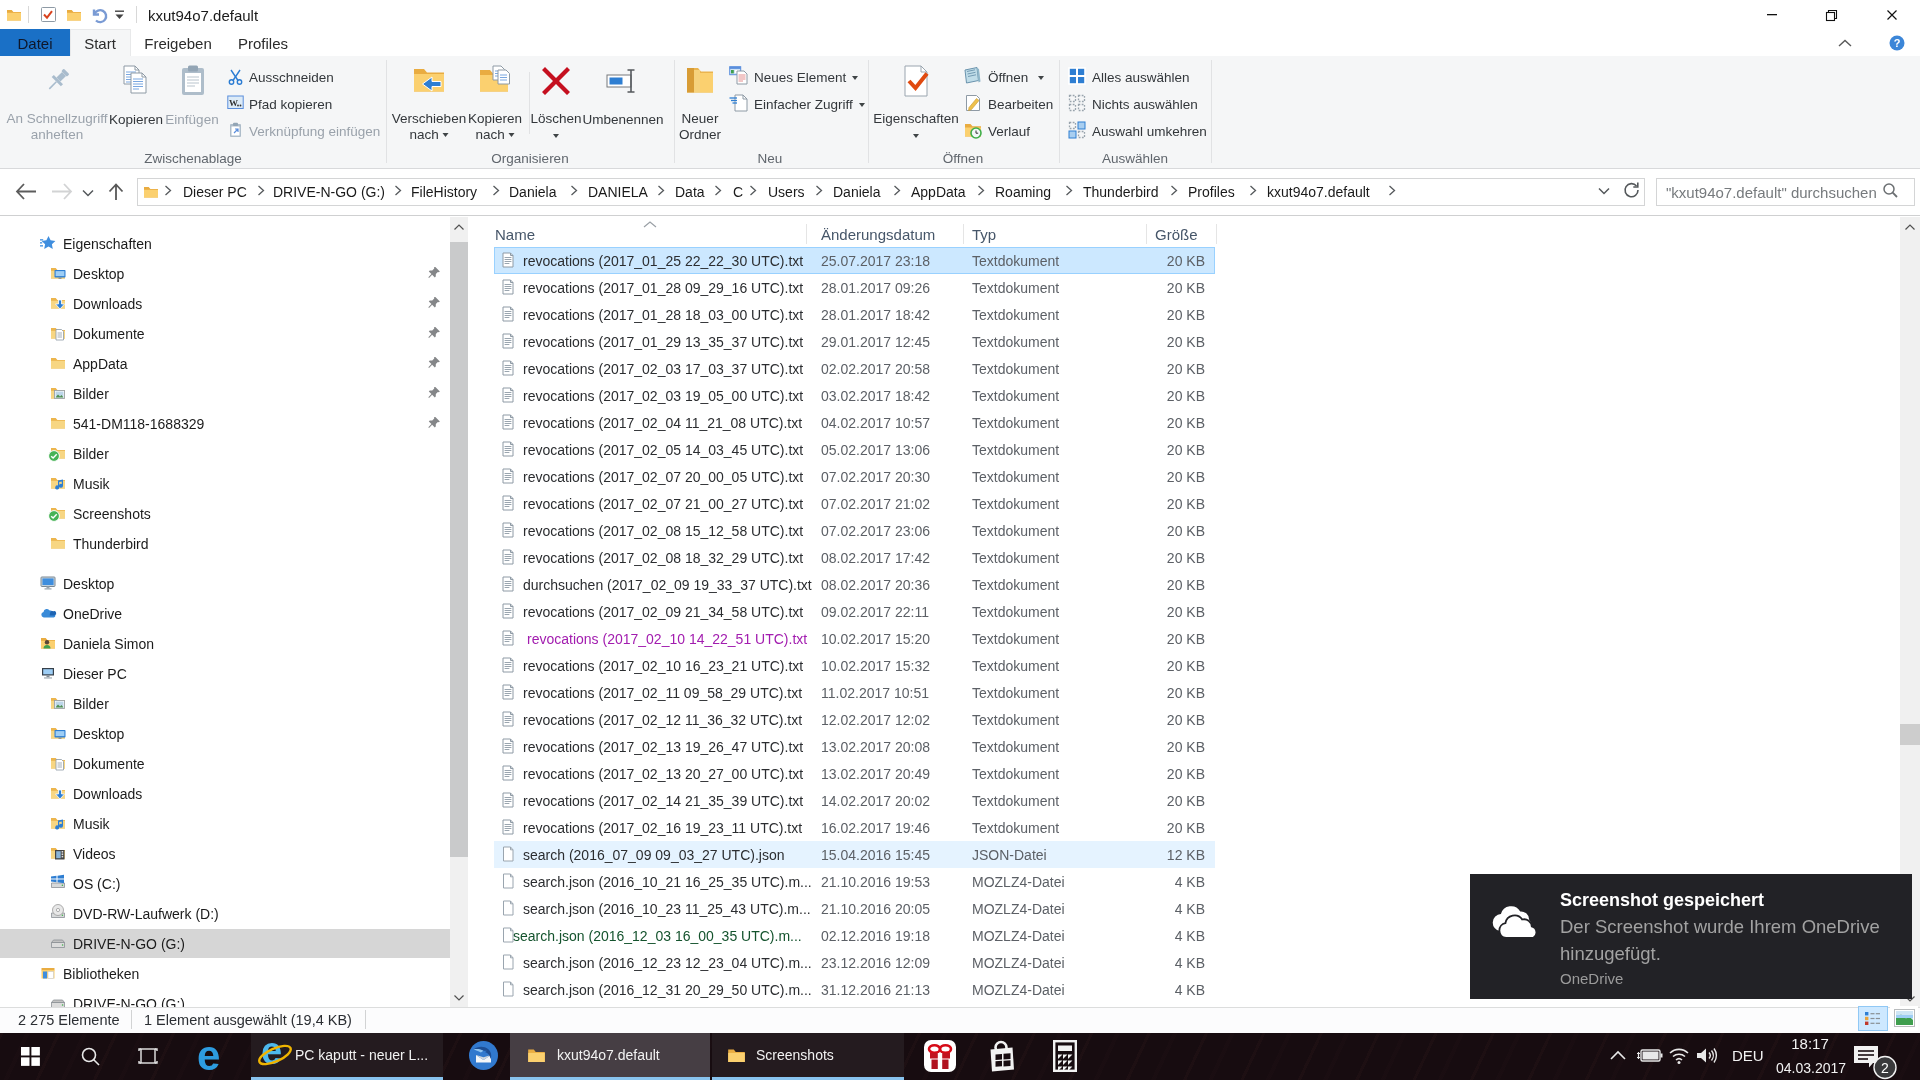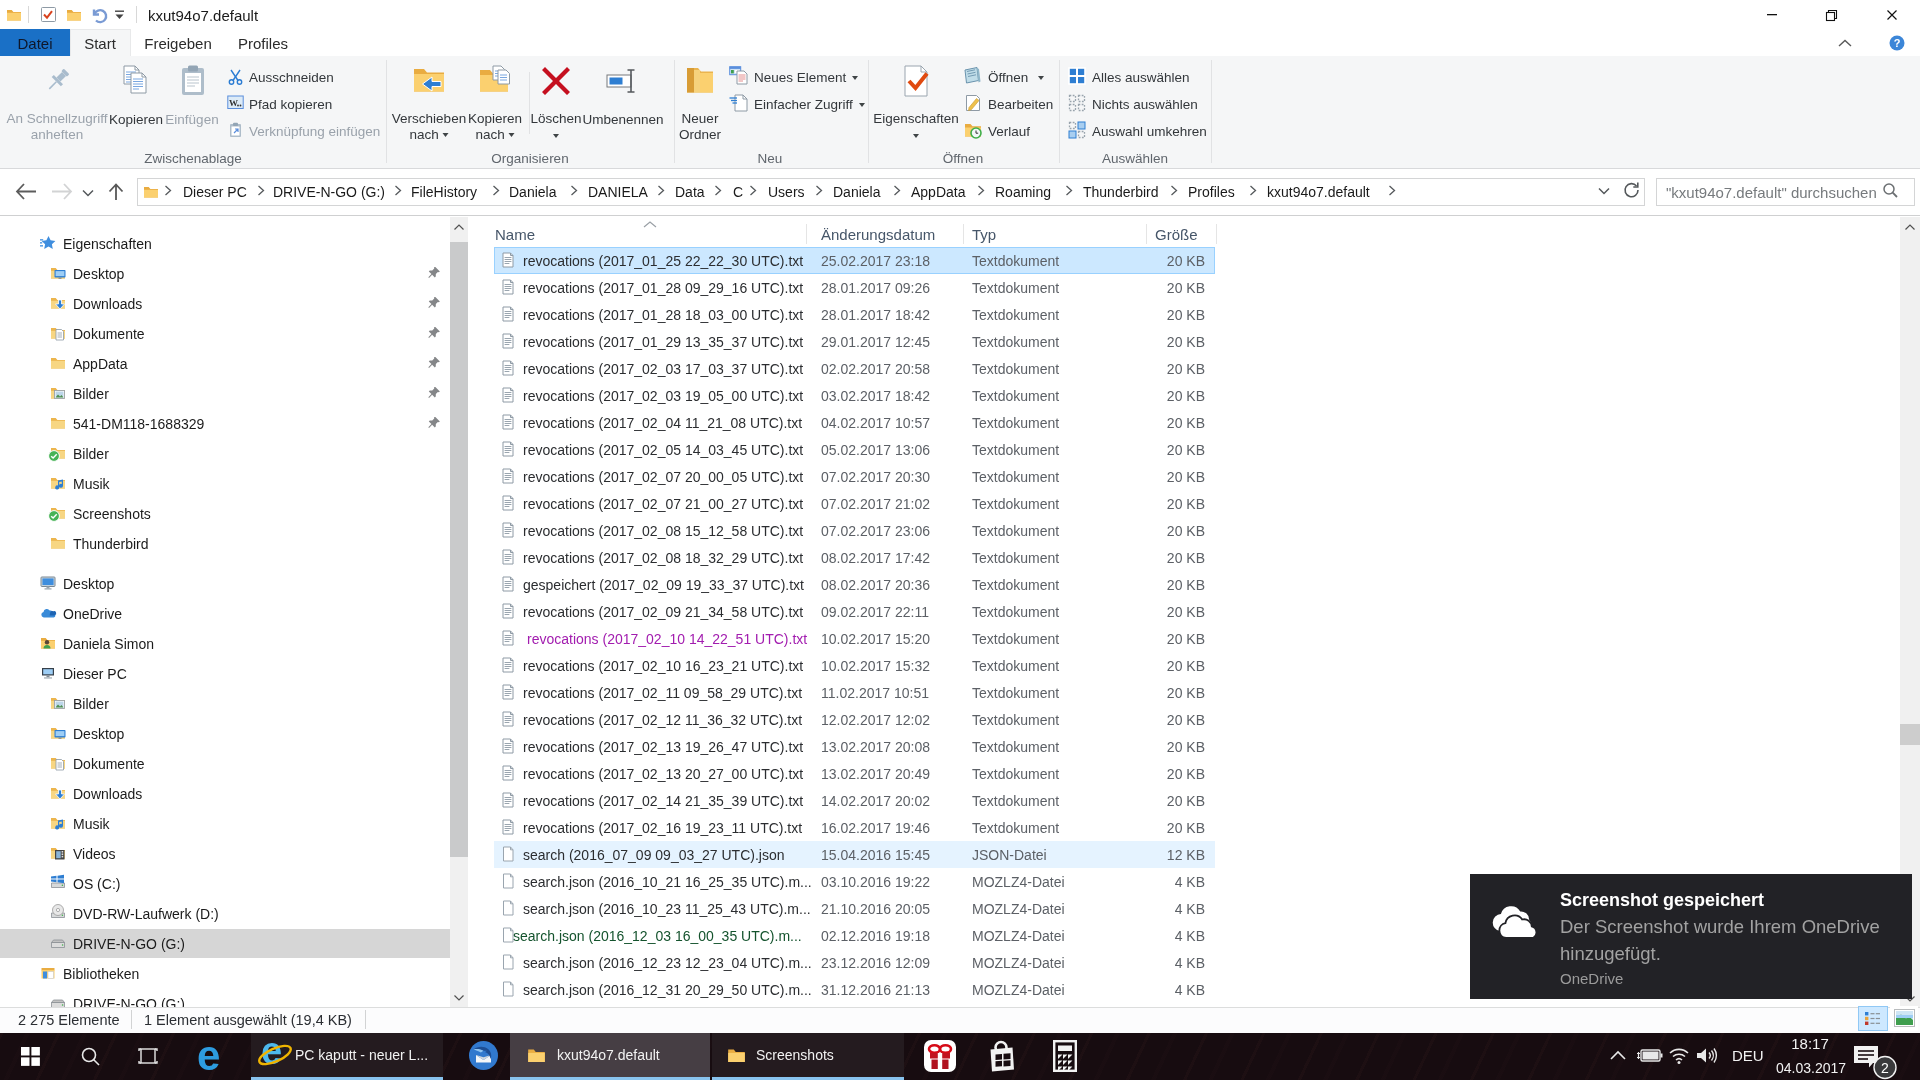--- a/index.html
+++ b/index.html
@@ -641,21 +641,21 @@
 <div class="tx" style="left:1155px;top:227px;color:#465669">Größe</div>
 <div class="ab" style="left:806px;top:224px;width:1px;height:20px;background:#e5e5e5"></div>
 <div class="ab" style="left:963px;top:224px;width:1px;height:20px;background:#e5e5e5"></div>
 <div class="ab" style="left:1146px;top:224px;width:1px;height:20px;background:#e5e5e5"></div>
 <div class="ab" style="left:1216px;top:224px;width:1px;height:20px;background:#e5e5e5"></div>
 <div class="ab" style="left:494px;top:247px;width:721px;height:27px;background:#cce8ff;border:1px solid #99d1ff"></div>
 <svg class="ab" style="left:500px;top:252px" width="16" height="16" viewBox="0 0 16 16">
     <use href="#doc16"></use>
   </svg>
 <div class="rowtx" style="left:523px;top:254px;color:#2b2d30">revocations (2017_01_25 22_22_30 UTC).txt</div>
-<div class="rowtx gy" style="left:821px;top:254px">25.02.2017 23:18</div>
+<div class="rowtx gy" style="left:821px;top:254px">25.07.2017 23:18</div>
 <div class="rowtx gy" style="left:972px;top:254px">Textdokument</div>
 <div class="rowtx gy" style="left:1205px;top:254px;transform:translateX(-100%)">20 KB</div>
 <svg class="ab" style="left:500px;top:279px" width="16" height="16" viewBox="0 0 16 16">
     <use href="#doc16"></use>
   </svg>
 <div class="rowtx" style="left:523px;top:281px;color:#2b2d30">revocations (2017_01_28 09_29_16 UTC).txt</div>
 <div class="rowtx gy" style="left:821px;top:281px">28.01.2017 09:26</div>
 <div class="rowtx gy" style="left:972px;top:281px">Textdokument</div>
 <div class="rowtx gy" style="left:1205px;top:281px;transform:translateX(-100%)">20 KB</div>
 <svg class="ab" style="left:500px;top:306px" width="16" height="16" viewBox="0 0 16 16">
@@ -724,21 +724,21 @@
 <svg class="ab" style="left:500px;top:549px" width="16" height="16" viewBox="0 0 16 16">
     <use href="#doc16"></use>
   </svg>
 <div class="rowtx" style="left:523px;top:551px;color:#2b2d30">revocations (2017_02_08 18_32_29 UTC).txt</div>
 <div class="rowtx gy" style="left:821px;top:551px">08.02.2017 17:42</div>
 <div class="rowtx gy" style="left:972px;top:551px">Textdokument</div>
 <div class="rowtx gy" style="left:1205px;top:551px;transform:translateX(-100%)">20 KB</div>
 <svg class="ab" style="left:500px;top:576px" width="16" height="16" viewBox="0 0 16 16">
     <use href="#doc16"></use>
   </svg>
-<div class="rowtx" style="left:523px;top:578px;color:#2b2d30">gespeichert (2017_02_09 19_33_37 UTC).txt</div>
+<div class="rowtx" style="left:523px;top:578px;color:#2b2d30">durchsuchen (2017_02_09 19_33_37 UTC).txt</div>
 <div class="rowtx gy" style="left:821px;top:578px">08.02.2017 20:36</div>
 <div class="rowtx gy" style="left:972px;top:578px">Textdokument</div>
 <div class="rowtx gy" style="left:1205px;top:578px;transform:translateX(-100%)">20 KB</div>
 <svg class="ab" style="left:500px;top:603px" width="16" height="16" viewBox="0 0 16 16">
     <use href="#doc16"></use>
   </svg>
 <div class="rowtx" style="left:523px;top:605px;color:#2b2d30">revocations (2017_02_09 21_34_58 UTC).txt</div>
 <div class="rowtx gy" style="left:821px;top:605px">09.02.2017 22:11</div>
 <div class="rowtx gy" style="left:972px;top:605px">Textdokument</div>
 <div class="rowtx gy" style="left:1205px;top:605px;transform:translateX(-100%)">20 KB</div>
@@ -803,21 +803,21 @@
     <use href="#page16"></use>
   </svg>
 <div class="rowtx" style="left:523px;top:848px;color:#2b2d30">search (2016_07_09 09_03_27 UTC).json</div>
 <div class="rowtx gy" style="left:821px;top:848px">15.04.2016 15:45</div>
 <div class="rowtx gy" style="left:972px;top:848px">JSON-Datei</div>
 <div class="rowtx gy" style="left:1205px;top:848px;transform:translateX(-100%)">12 KB</div>
 <svg class="ab" style="left:500px;top:873px" width="16" height="16" viewBox="0 0 16 16">
     <use href="#page16"></use>
   </svg>
 <div class="rowtx" style="left:523px;top:875px;color:#2b2d30">search.json (2016_10_21 16_25_35 UTC).m...</div>
-<div class="rowtx gy" style="left:821px;top:875px">03.10.2016 19:22</div>
+<div class="rowtx gy" style="left:821px;top:875px">21.10.2016 19:53</div>
 <div class="rowtx gy" style="left:972px;top:875px">MOZLZ4-Datei</div>
 <div class="rowtx gy" style="left:1205px;top:875px;transform:translateX(-100%)">4 KB</div>
 <svg class="ab" style="left:500px;top:900px" width="16" height="16" viewBox="0 0 16 16">
     <use href="#page16"></use>
   </svg>
 <div class="rowtx" style="left:523px;top:902px;color:#2b2d30">search.json (2016_10_23 11_25_43 UTC).m...</div>
 <div class="rowtx gy" style="left:821px;top:902px">21.10.2016 20:05</div>
 <div class="rowtx gy" style="left:972px;top:902px">MOZLZ4-Datei</div>
 <div class="rowtx gy" style="left:1205px;top:902px;transform:translateX(-100%)">4 KB</div>
 <svg class="ab" style="left:500px;top:927px" width="16" height="16" viewBox="0 0 16 16">

